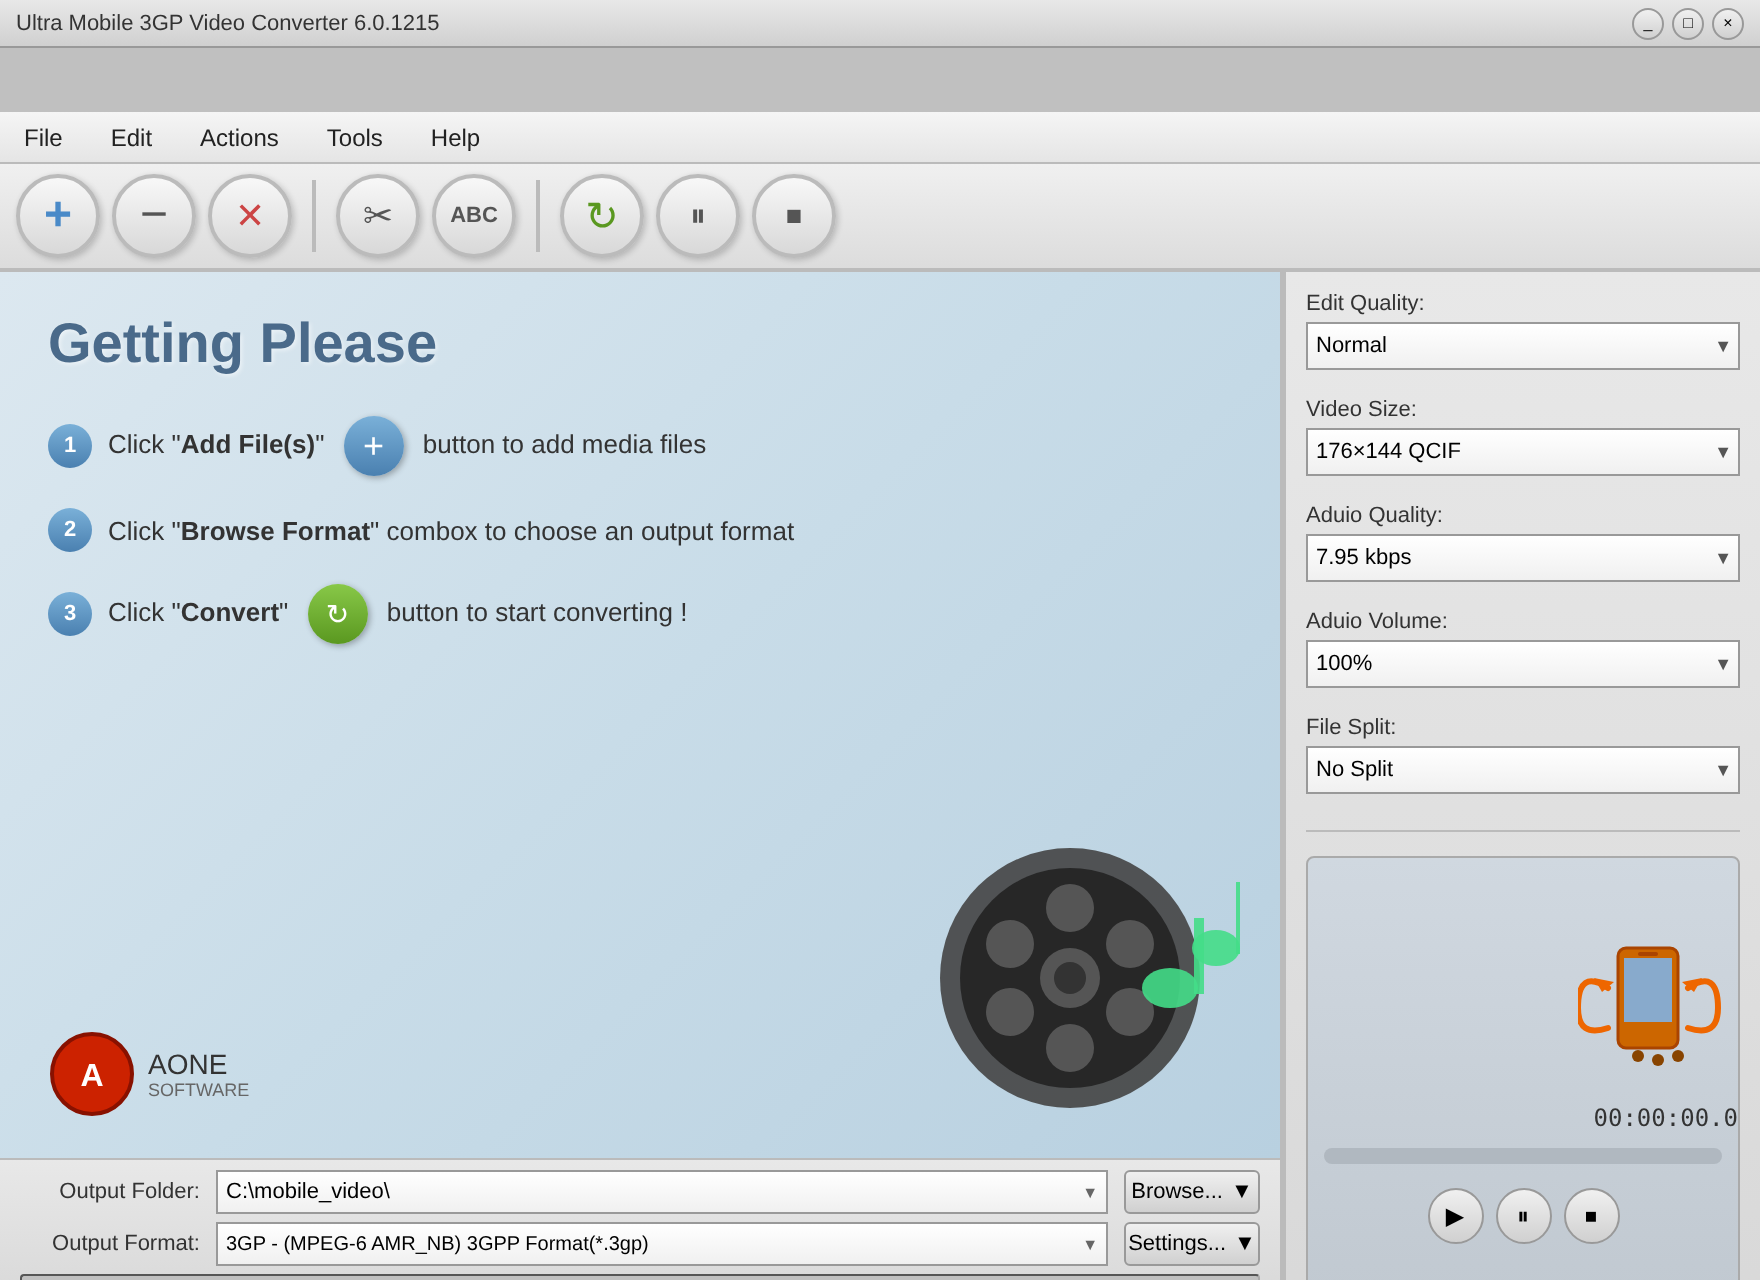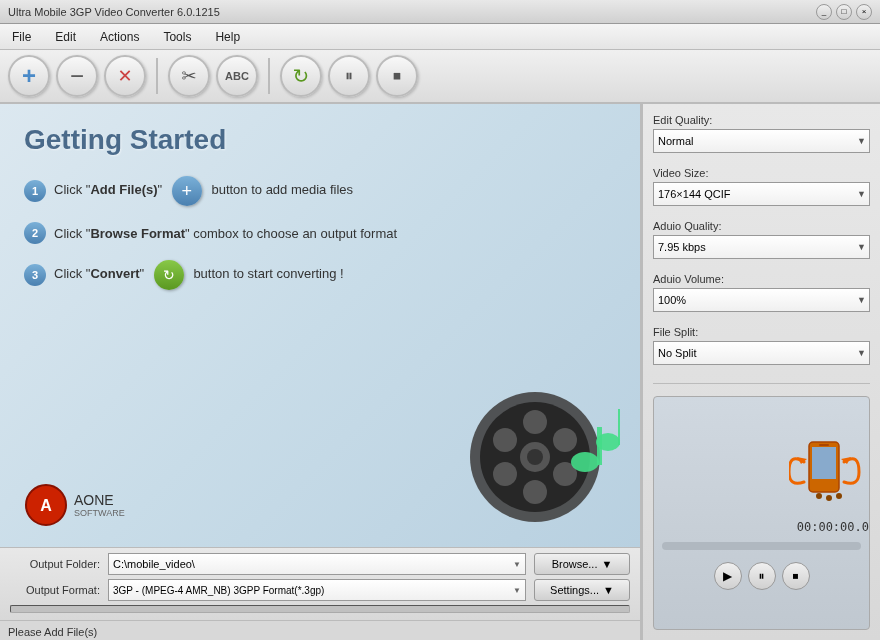--- a/index.html
+++ b/index.html
@@ -45,20 +45,21 @@
 
     
     .menu-bar {
       background: linear-gradient(to bottom, #f5f5f5, #e5e5e5);
       border-bottom: 1px solid #bbb;
       padding: 3px 8px;
       display: flex;
       gap: 16px;
       height: 26px;
       align-items: center;
+      margin-top: 32px;
     }
     .menu-item {
       font-size: 12px;
       color: #222;
       cursor: pointer;
       padding: 2px 4px;
     }
 
     
     .toolbar {
@@ -227,21 +228,21 @@
       cursor: pointer;
       display: flex;
       align-items: center;
       justify-content: space-between;
     }
     .bottom-combo-arrow {
       font-size: 8px;
       color: #666;
     }
     .bottom-action-btn {
-      width: 96px;
+      width: 68px;
       height: 22px;
       background: linear-gradient(to bottom, #f0f0f0, #d0d0d0);
       border: 1px solid #999;
       border-radius: 3px;
       font-size: 11px;
       cursor: pointer;
       display: flex;
       align-items: center;
       justify-content: center;
       gap: 4px;
@@ -392,21 +393,21 @@
   <div class="tb-btn" title="Convert" style="color:#5a9820; font-size:20px;">↻</div>
   <div class="tb-btn" title="Pause" style="font-size:16px;">⏸</div>
   <div class="tb-btn" title="Stop" style="font-size:16px;">⏹</div>
 </div>
 
 <div class="main-layout">
 
   <div class="left-panel">
 
     <div class="getting-started">
-      <div class="gs-title">Getting Started</div>
+      <div class="gs-title">Getting Please</div>
 
       <div class="gs-step">
         <div class="step-num">1</div>
         <span>
           Click "<span class="bold">Add File(s)</span>"
           <span class="step-add-btn">+</span>
           button to add media files
         </span>
       </div>
 
@@ -472,21 +473,21 @@
         </div>
         <div class="bottom-action-btn">
           <span>Browse...</span>
           <span>▼</span>
         </div>
       </div>
 
       <div class="bottom-row">
         <span class="bottom-label">Output Format:</span>
         <div class="bottom-combo" style="flex:1;">
-          <span style="font-size:10px;">3GP - (MPEG-4 AMR_NB) 3GPP Format(*.3gp)</span>
+          <span style="font-size:10px;">3GP - (MPEG-6 AMR_NB) 3GPP Format(*.3gp)</span>
           <span class="bottom-combo-arrow">▼</span>
         </div>
         <div class="bottom-action-btn">
           <span>Settings...</span>
           <span>▼</span>
         </div>
       </div>
 
       <div class="progress-bar-outer"></div>
     </div>

